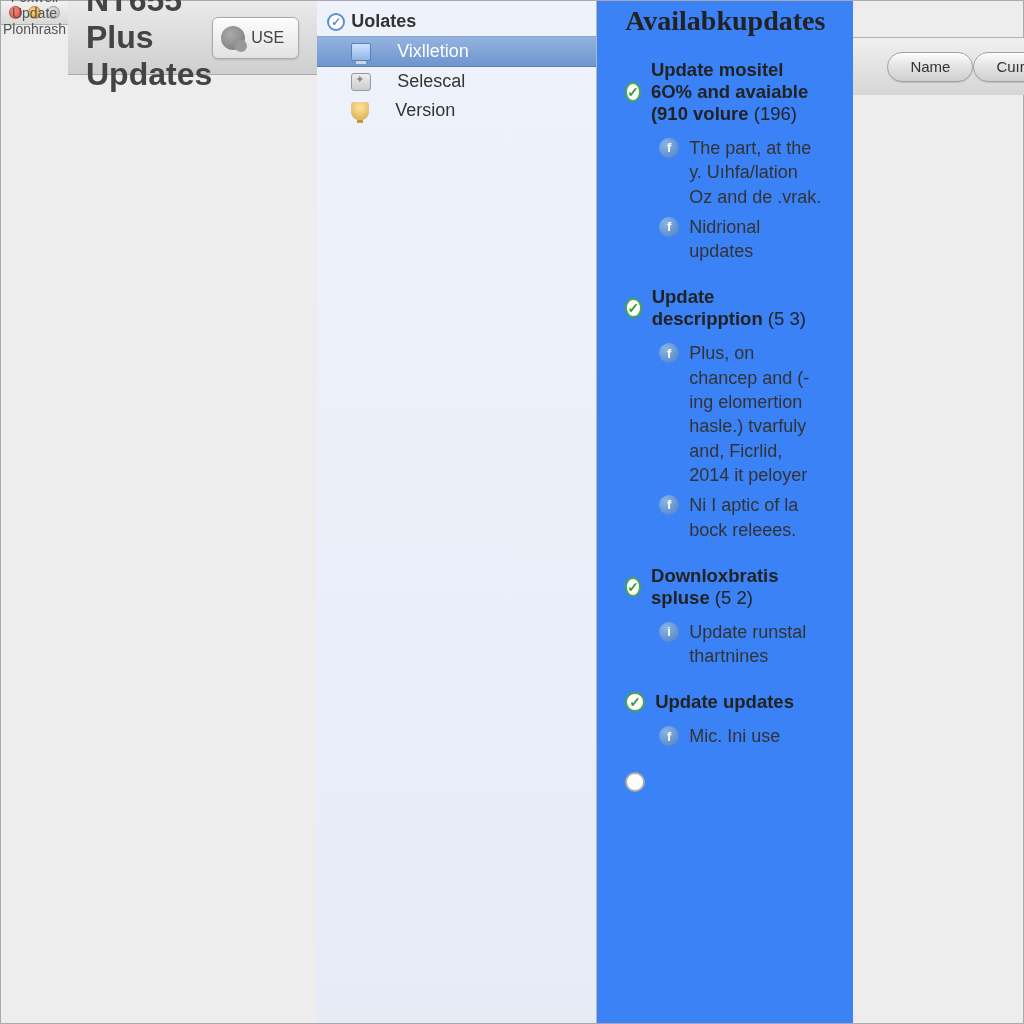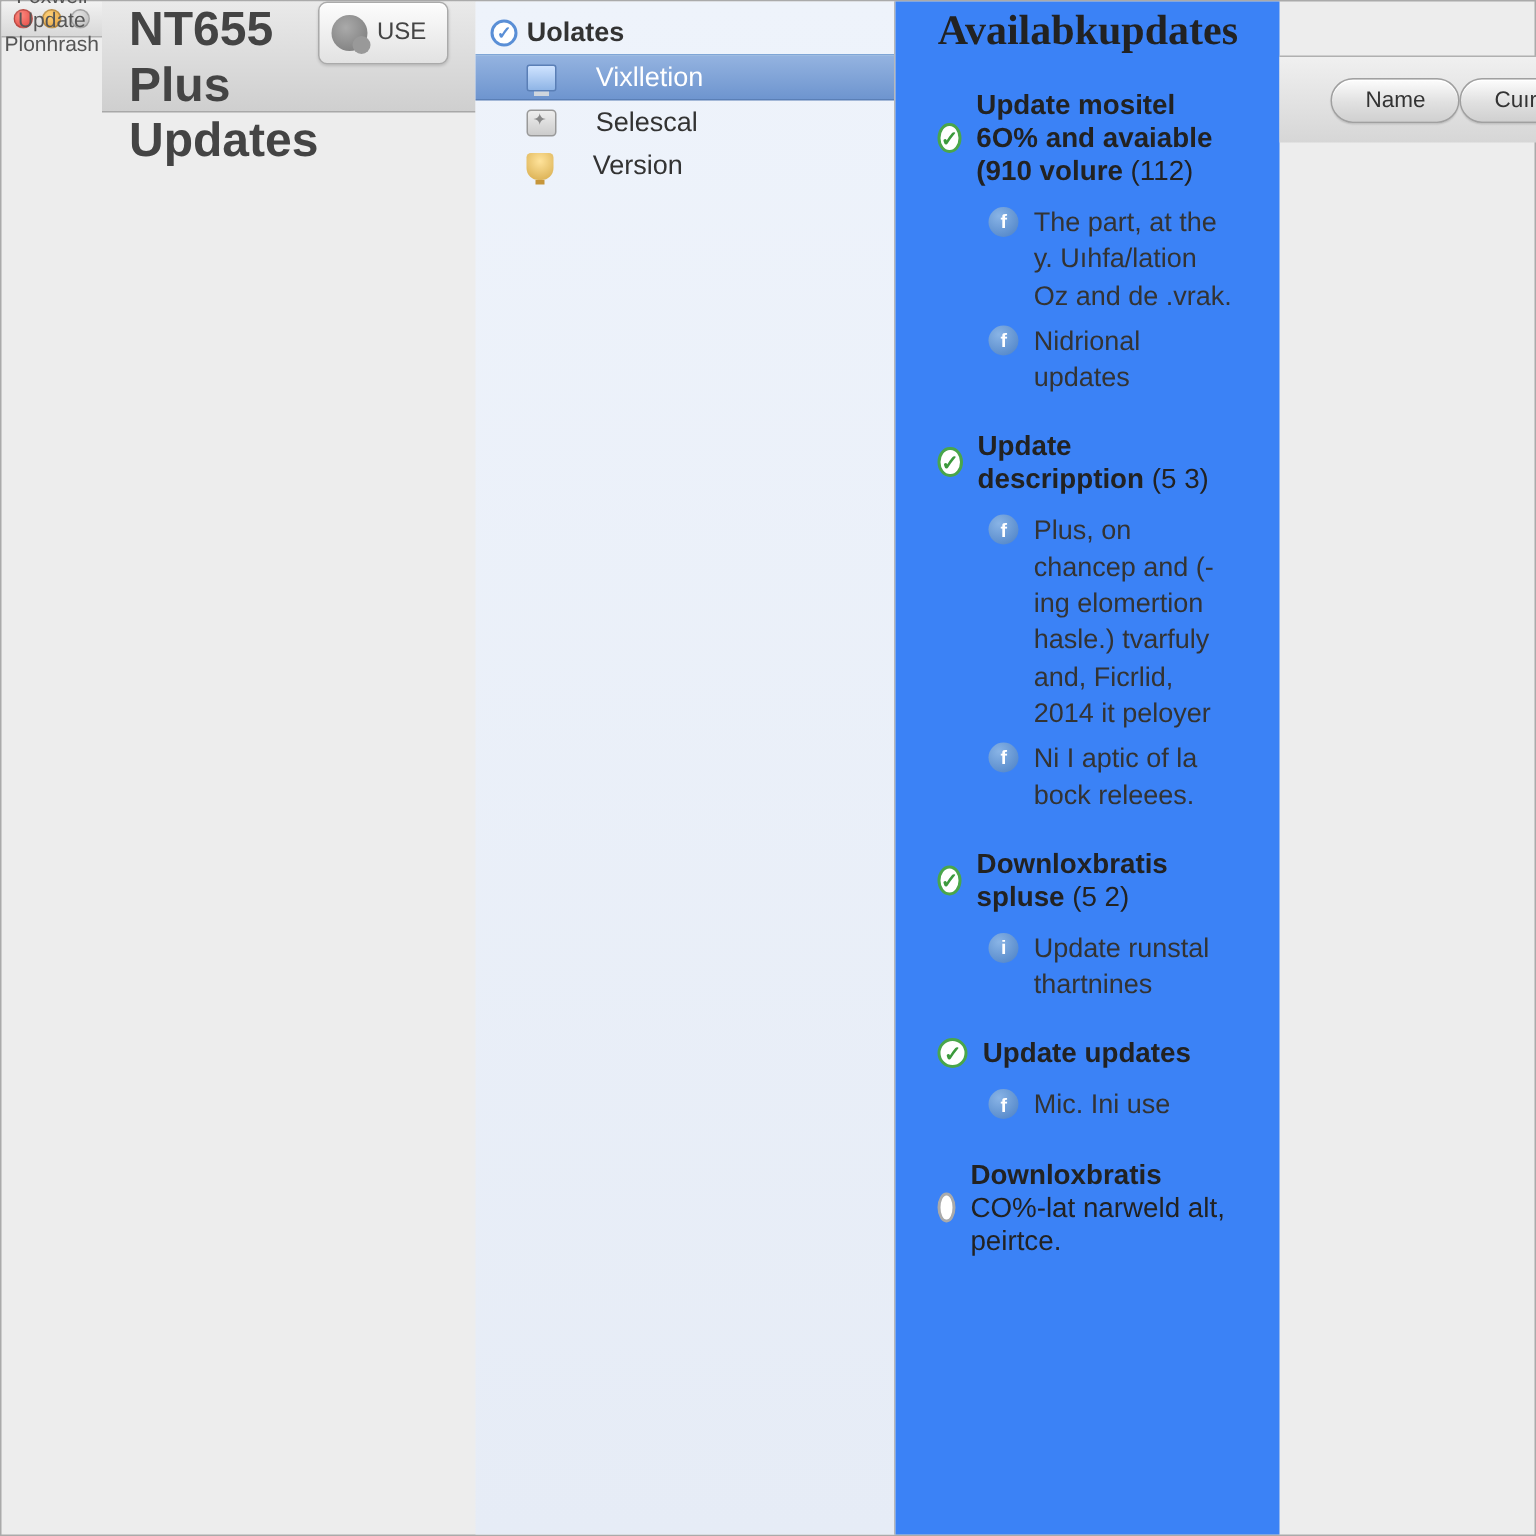--- a/index.html
+++ b/index.html
@@ -30,21 +30,21 @@
     .titlebar-title {
       position: absolute; left: 0; right: 0; text-align: center;
       font-size: 14px; color: #555;
       pointer-events: none;
     }
     .toolbar {
       height: 74px;
       background: linear-gradient(#eaeaea, #cfcfcf);
       border-bottom: 1px solid #a8a8a8;
       display: flex;
-      align-items: flex-start;
+      align-items: center;
       padding: 0 18px;
       justify-content: space-between;
     }
     .toolbar-title { font-size: 32px; font-weight: bold; color: #444; }
     .use-button {
       height: 42px; padding: 0 14px 0 8px;
       background: linear-gradient(#fdfdfd, #e2e2e2);
       border: 1px solid #aaa; border-radius: 6px;
       display: flex; align-items: center; gap: 6px;
       font-size: 16px; color: #444;
@@ -211,21 +211,21 @@
     </div>
 
     <div class="content">
       <h1>Availabkupdates</h1>
 
       <div class="update-group">
         <div class="group-head">
           <span class="chk-green">✓</span>
           <span>
             <span>Update mositel 6O% and avaiable (910 volure</span>
-            <span class="count-text">(112)</span>
+            <span class="count-text">(196)</span>
           </span>
         </div>
         <div class="group-detail">
           <span class="info-badge">f</span>
           <span>The part, at the y. Uıhfa/lation Oz and de .vrak.</span>
         </div>
         <div class="group-detail">
           <span class="info-badge">f</span>
           <span>Nidrional updates</span>
         </div>
@@ -272,23 +272,20 @@
         </div>
         <div class="group-detail">
           <span class="info-badge">f</span>
           <span>Mic. Ini use</span>
         </div>
       </div>
 
       <div class="update-group">
         <div class="group-head">
           <span class="chk-empty"></span>
-          <span style="font-weight:normal;">
-            <span class="bold-inline">Downloxbratis</span><span> CO%-lat narweld alt, peirtce.</span>
-          </span>
         </div>
       </div>
 
     </div>
   </div>
 
   <div class="footer">
     <div class="footer-left">
       <button class="btn">Name</button>
     </div>

